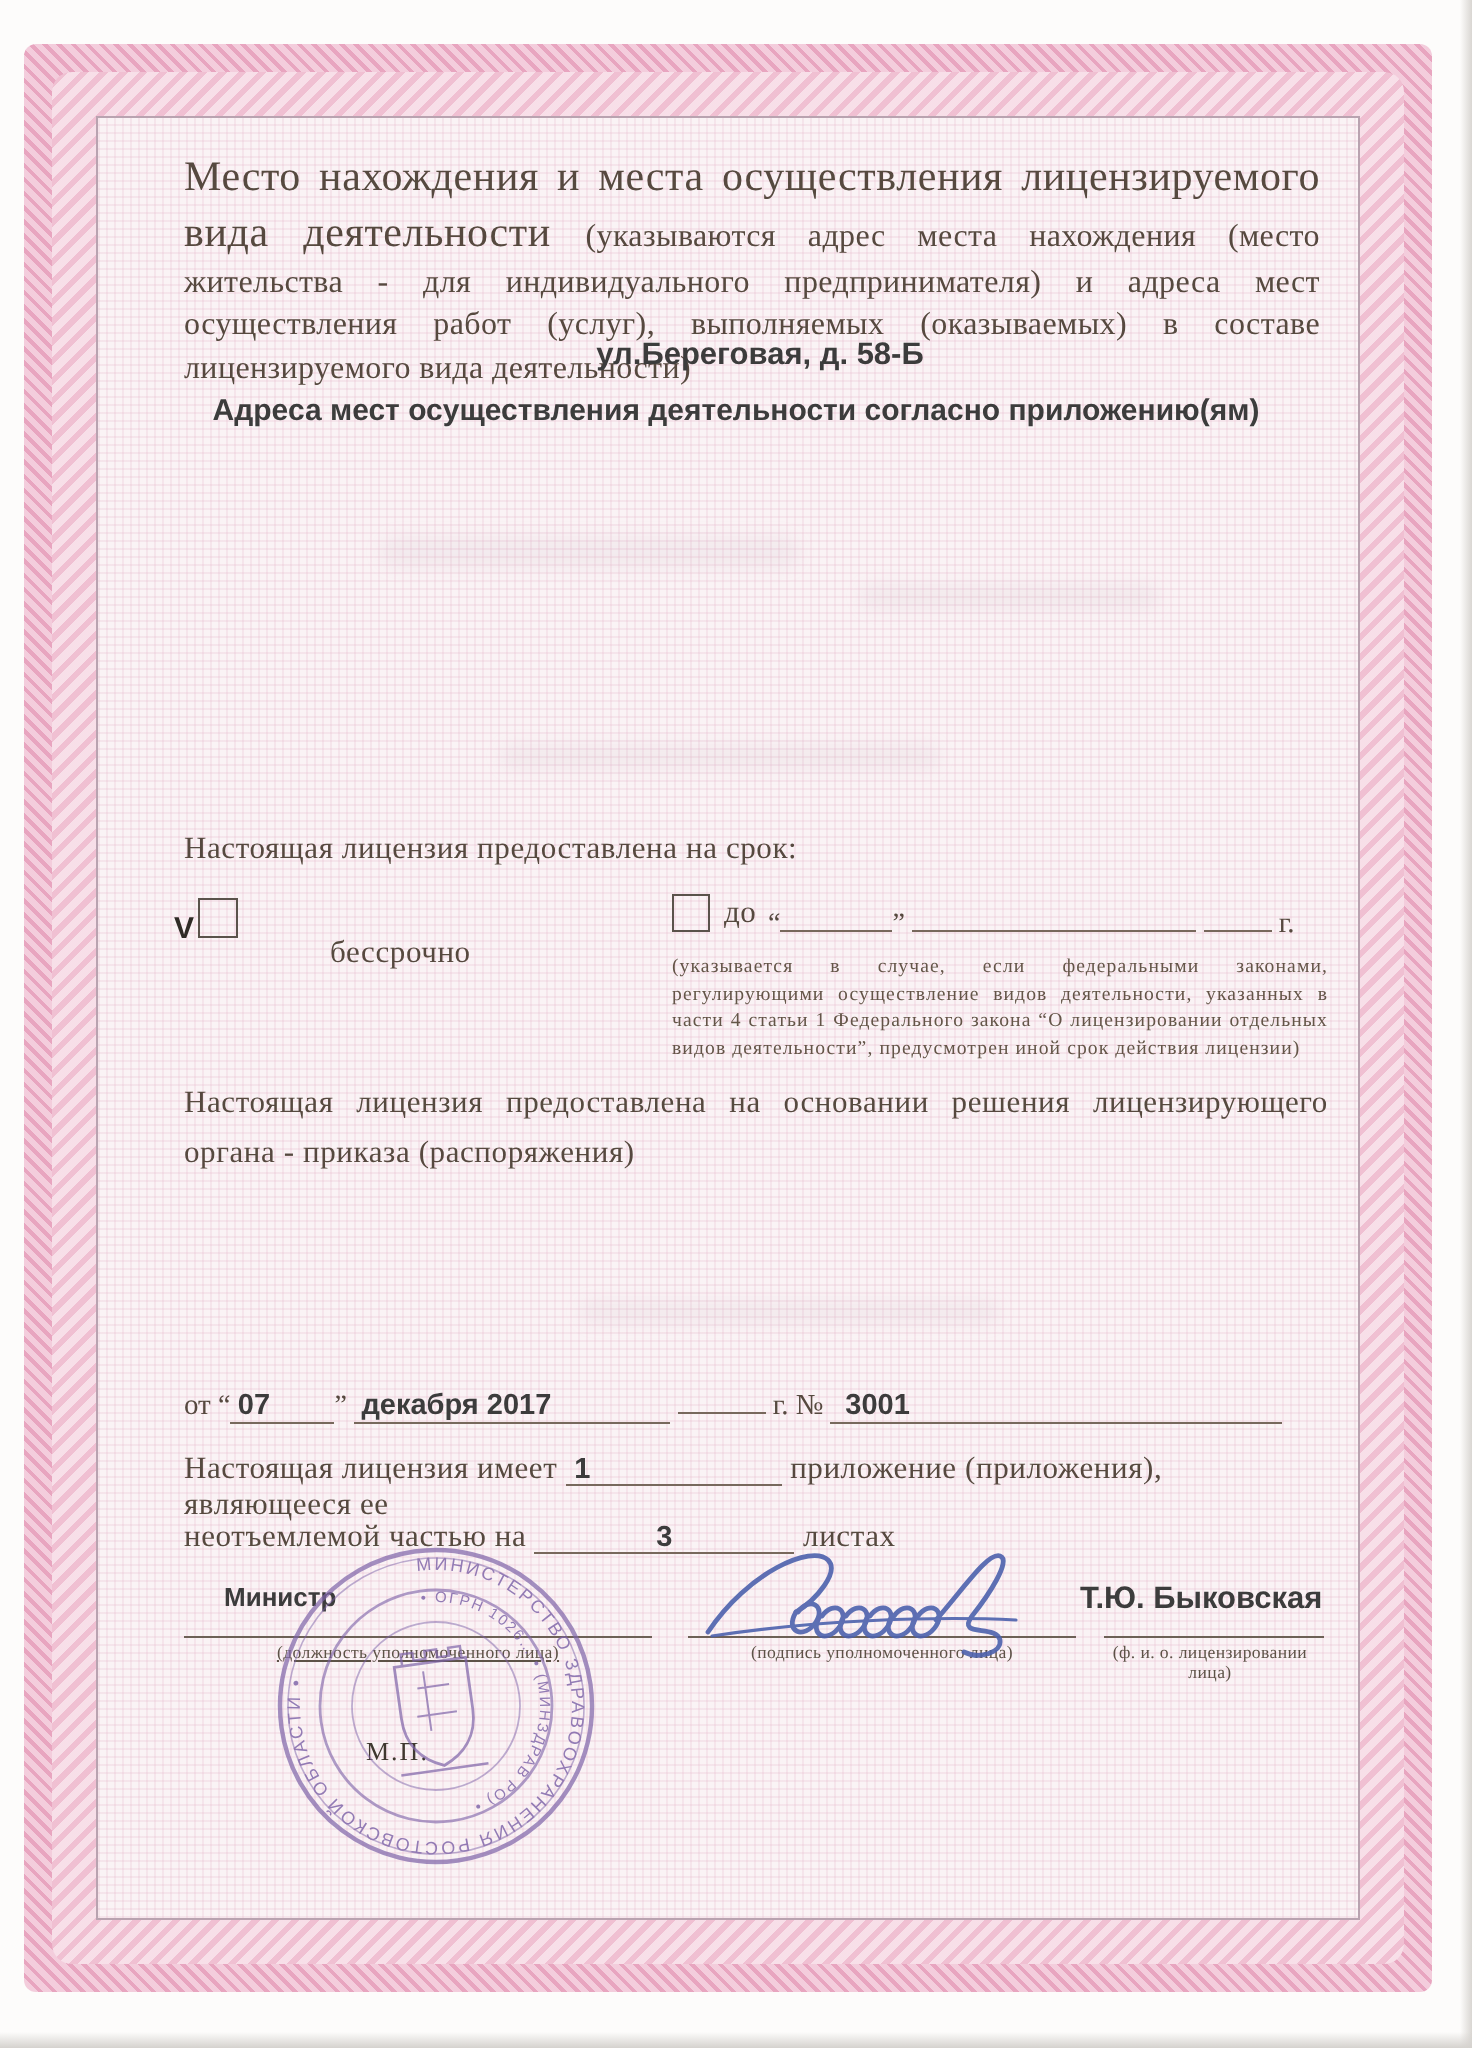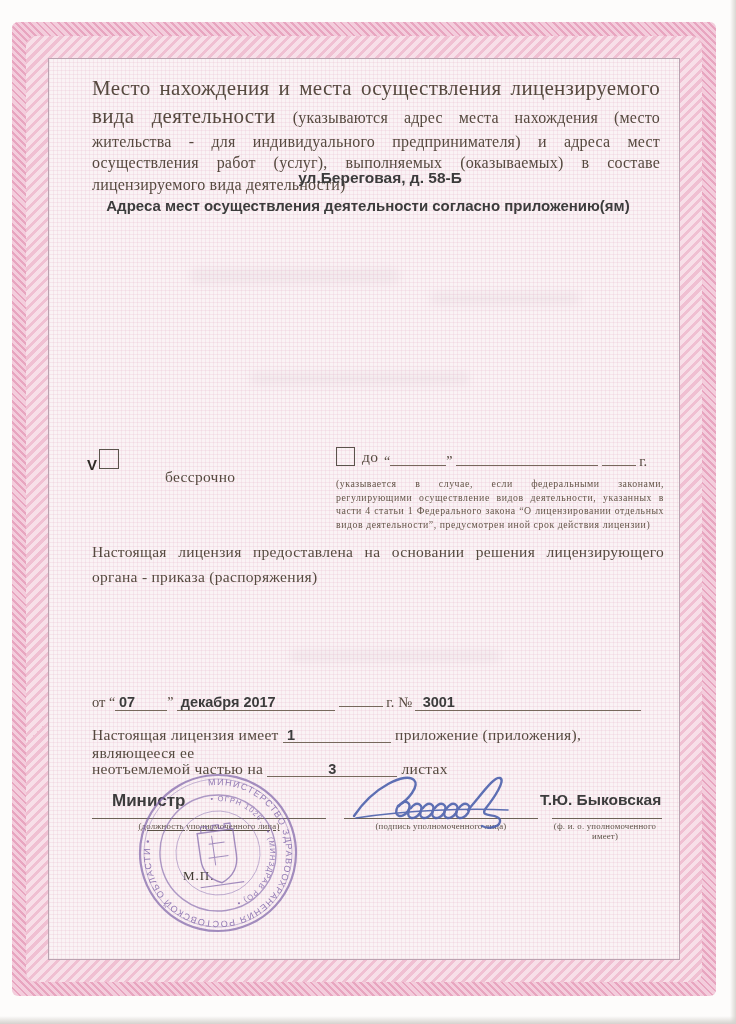--- a/index.html
+++ b/index.html
@@ -57,21 +57,21 @@
 
   .footnote{
     position:absolute;left:336px;top:477px;width:328px;
     font-size:9.8px;line-height:1.4;text-align:justify;letter-spacing:.55px;color:#645548;
   }
   .para{position:absolute;left:92px;width:572px;font-size:15.5px;line-height:1.6;text-align:justify;letter-spacing:.3px;}
   .fieldrow{position:absolute;left:92px;width:572px;font-size:14.5px;color:#56493f;white-space:nowrap;}
 
   .annex{position:absolute;left:92px;width:572px;font-size:15.5px;letter-spacing:.3px;}
 
-  .sig-pos{position:absolute;left:112px;top:791px;font-size:17px;}
+  .sig-pos{position:absolute;left:112px;top:791px;font-size:13px;}
   .sig-name{position:absolute;left:540px;top:791px;font-size:15.5px;}
   .sigline{position:absolute;border-bottom:1px solid #6d6156;height:1px;}
   .cap{position:absolute;font-size:8.8px;color:#5d5247;text-align:center;letter-spacing:.2px;}
 
   .mp{position:absolute;left:183px;top:868px;font-size:13px;color:#3f382f;letter-spacing:1px;}
   .stamp{position:absolute;left:128px;top:763px;width:180px;height:180px;opacity:.82;transform:rotate(-8deg);}
   .signature{position:absolute;left:348px;top:764px;width:200px;height:68px;}
 </style>
 </head>
 <body>
@@ -86,20 +86,21 @@
   <div class="smudge" style="left:190px;top:268px;width:210px;height:16px;"></div>
   <div class="smudge" style="left:430px;top:292px;width:150px;height:13px;"></div>
   <div class="smudge" style="left:250px;top:372px;width:220px;height:13px;"></div>
   <div class="smudge" style="left:290px;top:650px;width:210px;height:12px;"></div>
 
   <div class="intro serif"><span class="intro-main">Место нахождения и места осуществления лицензируемого вида деятельности </span><span class="intro-small">(указываются адрес места нахождения (место жительства - для индивидуального предпринимателя) и адреса мест осуществления работ (услуг), выполняемых (оказываемых) в составе лицензируемого вида деятельности)</span></div>
 
   <div class="addr2 sansb">ул.Береговая, д. 58-Б</div>
   <div class="addrnote sansb">Адреса мест осуществления деятельности согласно приложению(ям)</div>
 
+  <div class="term-label serif">Настоящая лицензия предоставлена на срок:</div>
 
   <span class="vmark" style="left:87px;top:456px;">V</span>
   <span class="chk" style="left:99px;top:449px;"></span>
   <span class="chk-lbl serif" style="left:128px;top:468px;margin-left:37px;">бессрочно</span>
 
   <span class="chk" style="left:336px;top:447px;width:17px;height:17px;"></span>
   <span class="chk-lbl serif" style="left:362px;top:448px;">до</span>
   <div class="fieldrow" style="left:384px;top:449px;width:280px;"><span class="q">“</span><span class="ul" style="width:56px;"></span><span class="q">”</span>
     <span class="ul" style="width:142px;"></span>
     <span class="ul" style="width:34px;"></span>
@@ -126,21 +127,21 @@
 
   <div class="sig-pos sansb">Министр</div>
   <div class="sig-name sansb">Т.Ю. Быковская</div>
 
   <div class="sigline" style="left:92px;top:817px;width:234px;"></div>
   <div class="sigline" style="left:344px;top:817px;width:194px;"></div>
   <div class="sigline" style="left:552px;top:817px;width:110px;"></div>
 
   <div class="cap" style="left:92px;top:821px;width:234px;text-decoration:underline;">(должность уполномоченного лица)</div>
   <div class="cap" style="left:344px;top:821px;width:194px;">(подпись уполномоченного лица)</div>
-  <div class="cap" style="left:545px;top:821px;width:120px;">(ф. и. о. уполномоченного имеет)</div>
+  <div class="cap" style="left:545px;top:821px;width:120px;">(ф. и. о. лицензировании лица)</div>
 
   <div class="mp">М.П.</div>
 
   <svg class="stamp" viewBox="0 0 180 180">
     <defs>
       <path id="arcOuter" d="M 90,22 A 68,68 0 1,1 89.99,22"></path>
       <path id="arcInner" d="M 90,38 A 52,52 0 1,1 89.99,38"></path>
     </defs>
     <circle cx="90" cy="90" r="78" fill="none" stroke="#7d63a8" stroke-width="2.2" opacity=".85"></circle>
     <circle cx="90" cy="90" r="74" fill="none" stroke="#7d63a8" stroke-width="0.8" opacity=".6"></circle>

